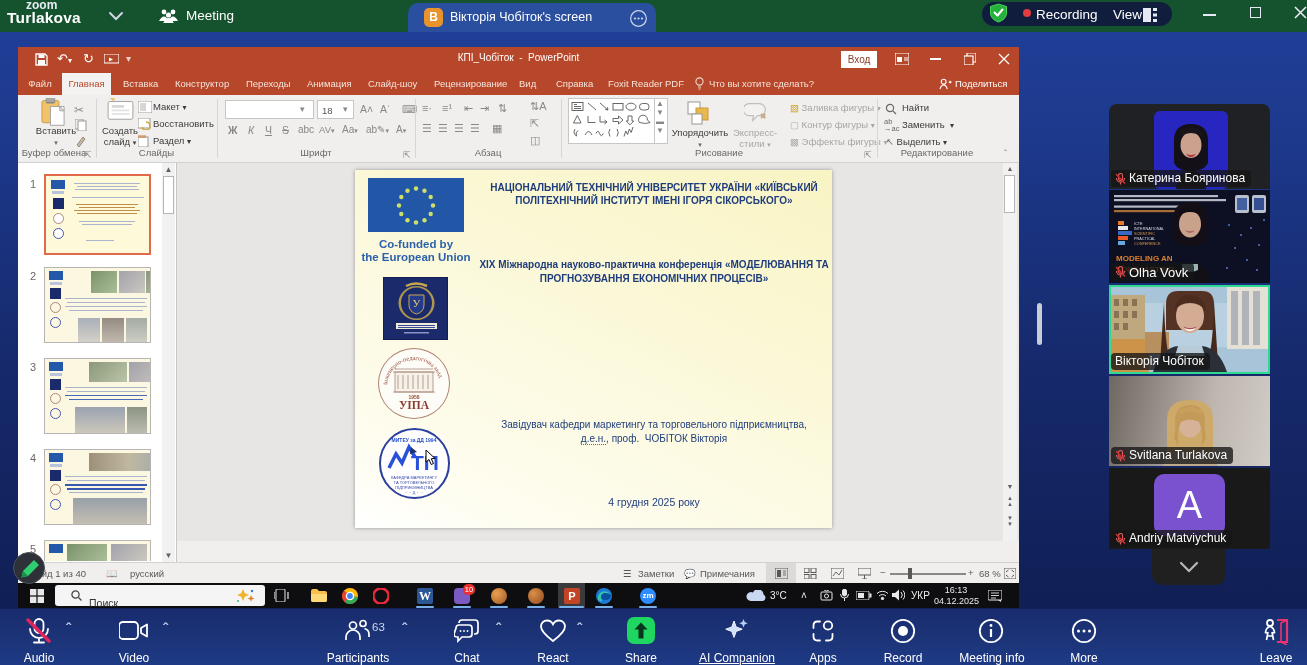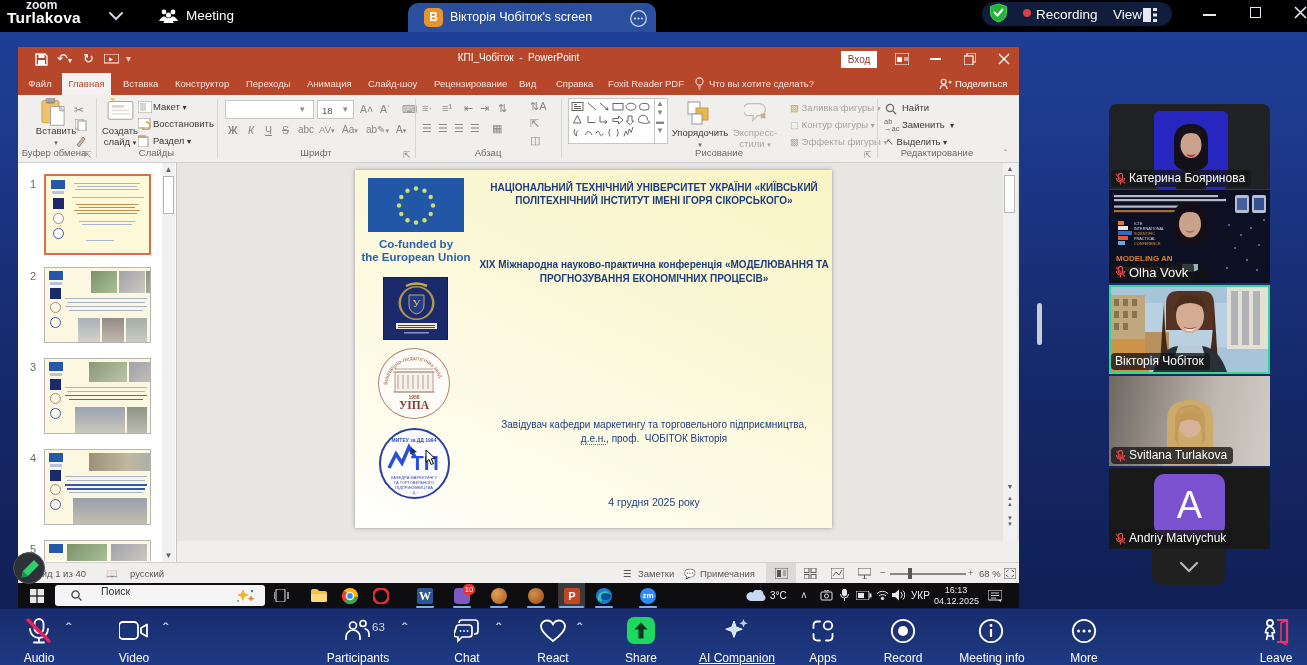--- a/index.html
+++ b/index.html
@@ -1,21 +1,21 @@
 <!DOCTYPE html>
 <html><head>
 <meta charset="utf-8">
 <style>
 * { margin:0; padding:0; box-sizing:border-box; }
 html,body { width:1307px; height:665px; overflow:hidden; font-family:"Liberation Sans", sans-serif; }
 body { position:relative; background:#0d1c50; }
 .abs { position:absolute; }
 
 
-#topbar { left:0; top:0; width:1307px; height:32px; background:#000000; }
+#topbar { left:0; top:0; width:1307px; height:32px; background:#14532d; }
 #meetbg { left:0; top:32px; width:1307px; height:577px;
   background:linear-gradient(180deg,#1f3e96 0%, #1d3a8e 16%, #16296b 58%, #101f55 100%); }
 #toolbar { left:0; top:609px; width:1307px; height:56px;
   background:linear-gradient(180deg,#182c6e 0%, #1c3478 55%, #1e3a86 100%); }
 
 .ztab-active { left:408px; top:3px; width:248px; height:29px; background:#2b4f9f; border-radius:10px 10px 0 0; }
 
 
 #ppt { left:18px; top:47px; width:1001px; height:536px; background:#f1efee; }
 #ppt-title { left:0; top:0; width:1001px; height:26px; background:#B7472A; }
@@ -499,21 +499,21 @@
       <rect x="0" y="0" width="6.4" height="6.4" fill="#e8e8e8"></rect>
       <rect x="7.6" y="0" width="6.4" height="6.4" fill="#e8e8e8"></rect>
       <rect x="0" y="7.6" width="6.4" height="6.4" fill="#e8e8e8"></rect>
       <rect x="7.6" y="7.6" width="6.4" height="6.4" fill="#e8e8e8"></rect>
     </svg>
   <div class="abs" style="left:37px; top:2px; width:210px; height:21px; background:#f5f5f5; border-radius:3px;">
     <svg class="abs" style="left:16px; top:5px;" width="11" height="11" viewBox="0 0 11 11">
         <circle cx="4.5" cy="4.5" r="3.6" fill="none" stroke="#444" stroke-width="1.3"></circle>
         <path d="M7.5 7.5 L10.5 10.5" stroke="#444" stroke-width="1.3"></path>
       </svg>
-    <div class="abs" style="left:34px; top:0; font-size:10.5px; color:#333;margin-left:12px;">Поиск</div>
+    <div class="abs" style="left:34px; top:12px; font-size:10.5px; color:#333;">Поиск</div>
     <svg class="abs" style="left:178px; top:2px;" width="24" height="18" viewBox="0 0 24 18">
       <path d="M10 2 l1.8 4.2 L16 8 l-4.2 1.8 L10 14 l-1.8-4.2 L4 8 l4.2-1.8 z" fill="#f0b428"></path>
       <path d="M18 8 l1 2.4 2.4 1 -2.4 1 -1 2.4 -1-2.4 -2.4-1 2.4-1 z" fill="#e88428"></path>
       <circle cx="19" cy="4" r="1.2" fill="#3878d8"></circle>
         <circle cx="5" cy="14" r="1" fill="#38b878"></circle>
     </svg>
   </div>
   <svg class="abs" style="left:256px; top:6px;" width="15" height="13" viewBox="0 0 15 13" fill="none" stroke="#e8e8e8">
       <rect x="2" y="0" width="9" height="13" rx="1"></rect>
       <path d="M0 3 v7 M14 3 v7" stroke-width="1.2"></path>

